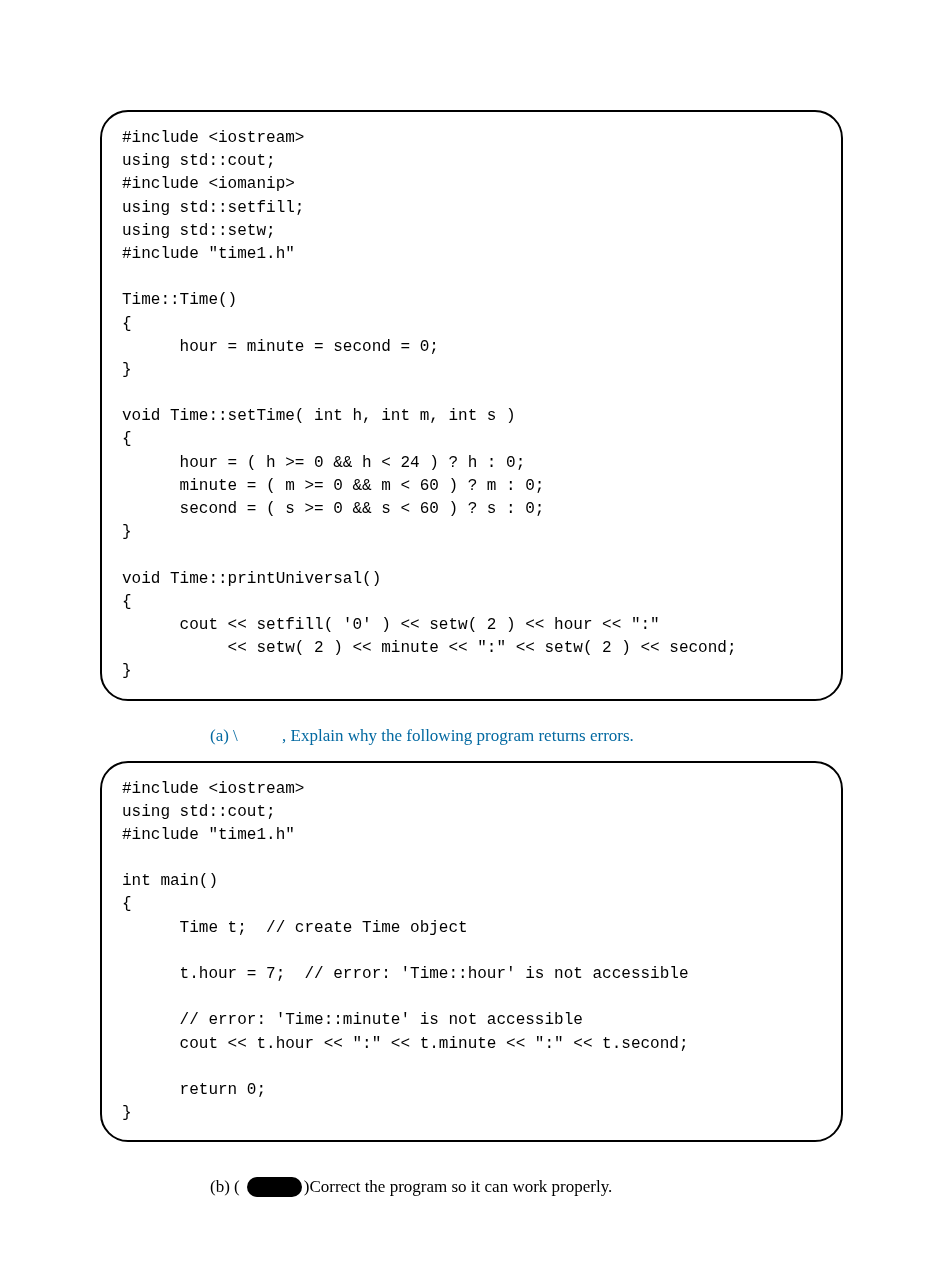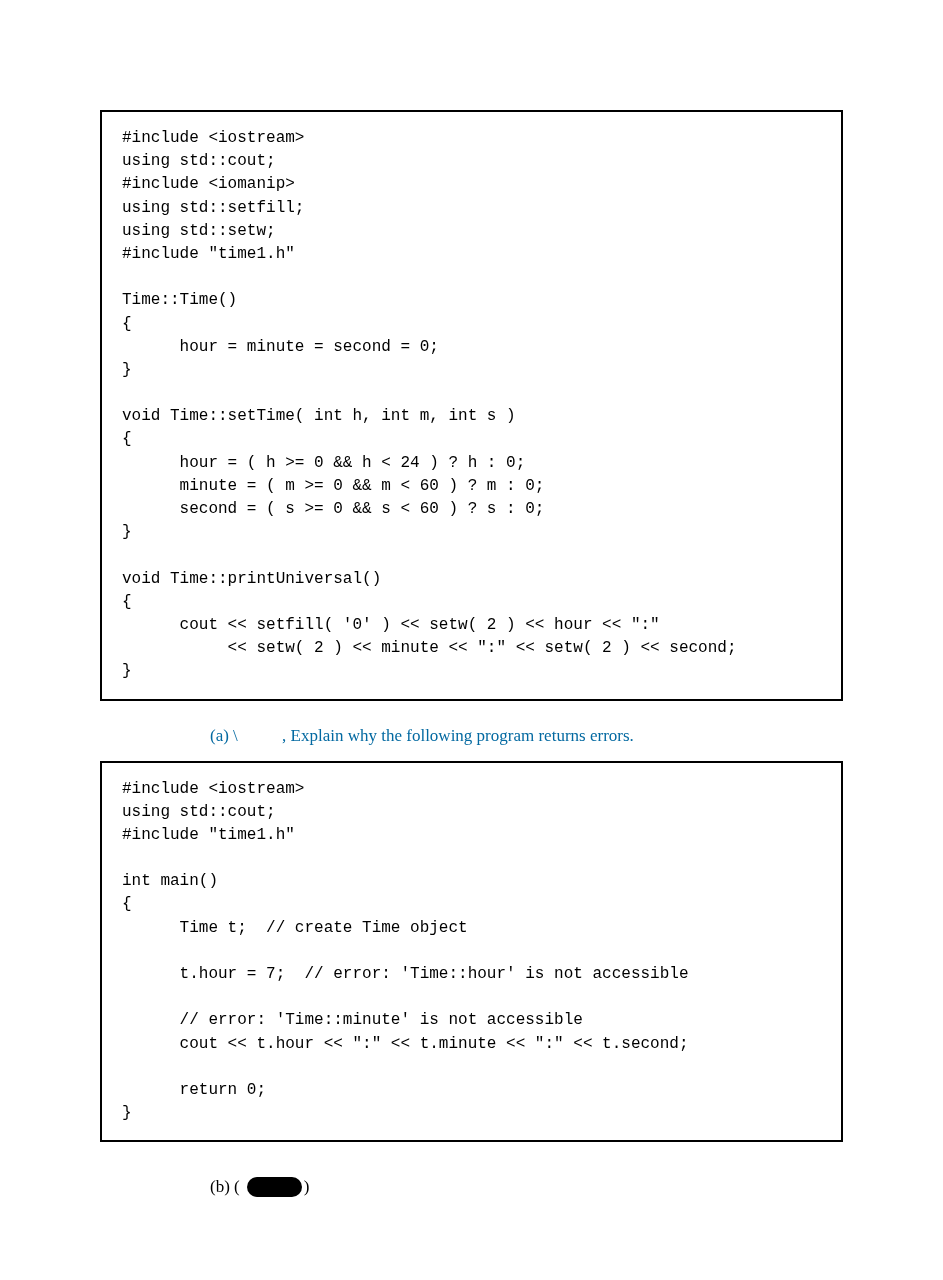--- a/index.html
+++ b/index.html
@@ -1,18 +1,19 @@
 <!DOCTYPE html>
 <html><head>
   <meta charset="utf-8">
   <style>
     * {
       margin: 0;
       padding: 0;
       box-sizing: border-box;
+      border-radius: 28px;
     }
     body {
       background: #ffffff;
       font-family: 'Times New Roman', Times, serif;
       width: 943px;
       height: 1280px;
       padding: 110px 100px 40px 100px;
     }
     .code-box {
       border: 2px solid #000;
@@ -107,13 +108,14 @@
       cout &lt;&lt; t.hour &lt;&lt; ":" &lt;&lt; t.minute &lt;&lt; ":" &lt;&lt; t.second;
 
       return 0;
 }</div>
 </div>
 
 <div class="question-b">
   <span class="label-b">(b)  (</span>
   <span class="redaction"></span>
   <span>)</span>
+  <span> Correct the program so it can work properly.</span>
 </div>
 
 </body></html>

